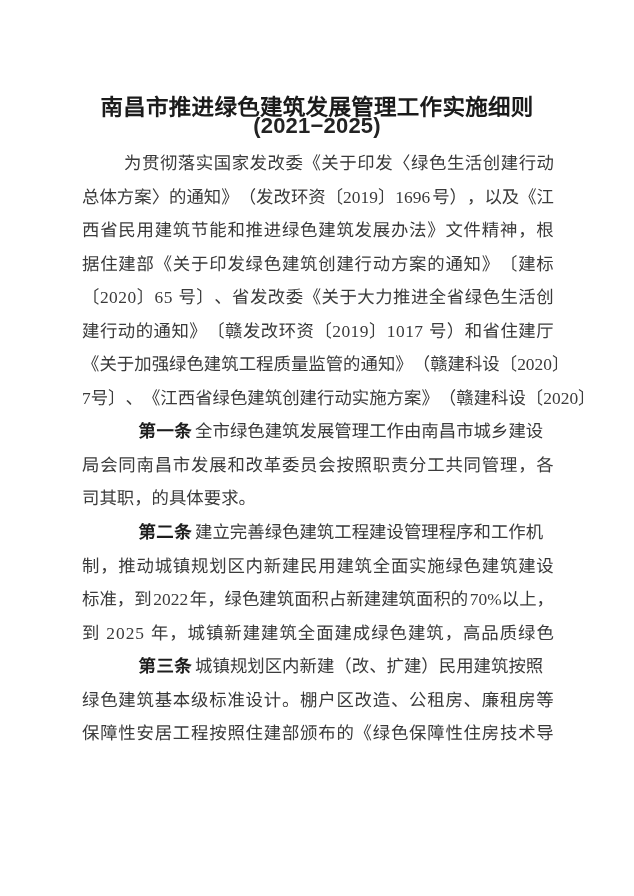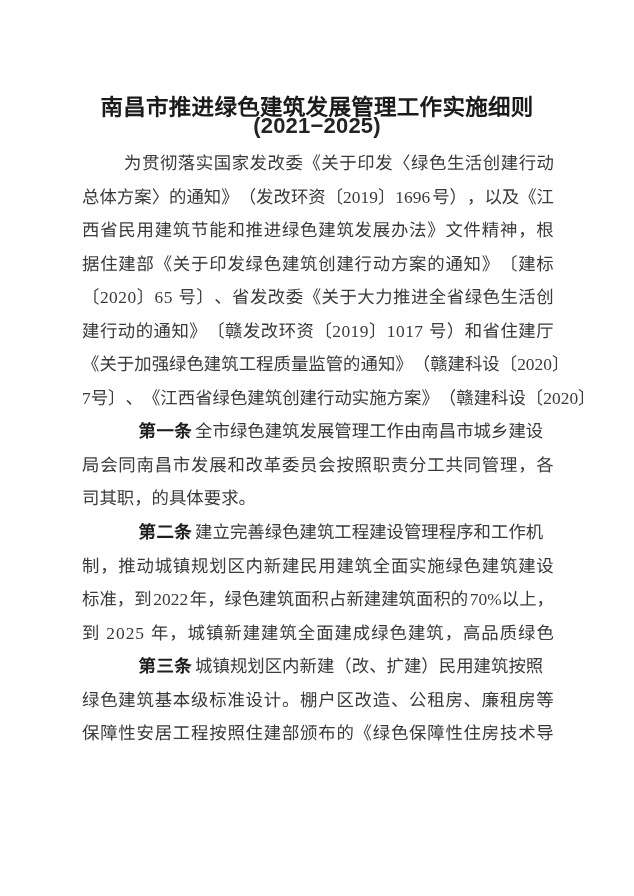--- a/index.html
+++ b/index.html
@@ -420,21 +420,21 @@
         <span>同</span>
         <span>管</span>
         <span>理</span>
         <span>，</span>
         <span>各</span>
       </div>
     <div class="tline flush">
       <span>司其职，的具体要求。</span>
     </div>
 
-    <div class="tline just indent" style="width: 430px;">
+    <div class="tline just indent" style="width: 430px; justify-content: flex-end;">
         <span>
 </span>
         <span style="width: 5px;"> </span>
         <span style="width: 5px;"> </span>
         <span style="width: 5px;"> </span>
         <span style="width: 5px;"> </span>
         <span style="width: 5px;"> </span>
         <span style="width: 5px;"> </span>
         <span style="width: 5px;"> </span>
         <span style="width: 5px;"> </span>

